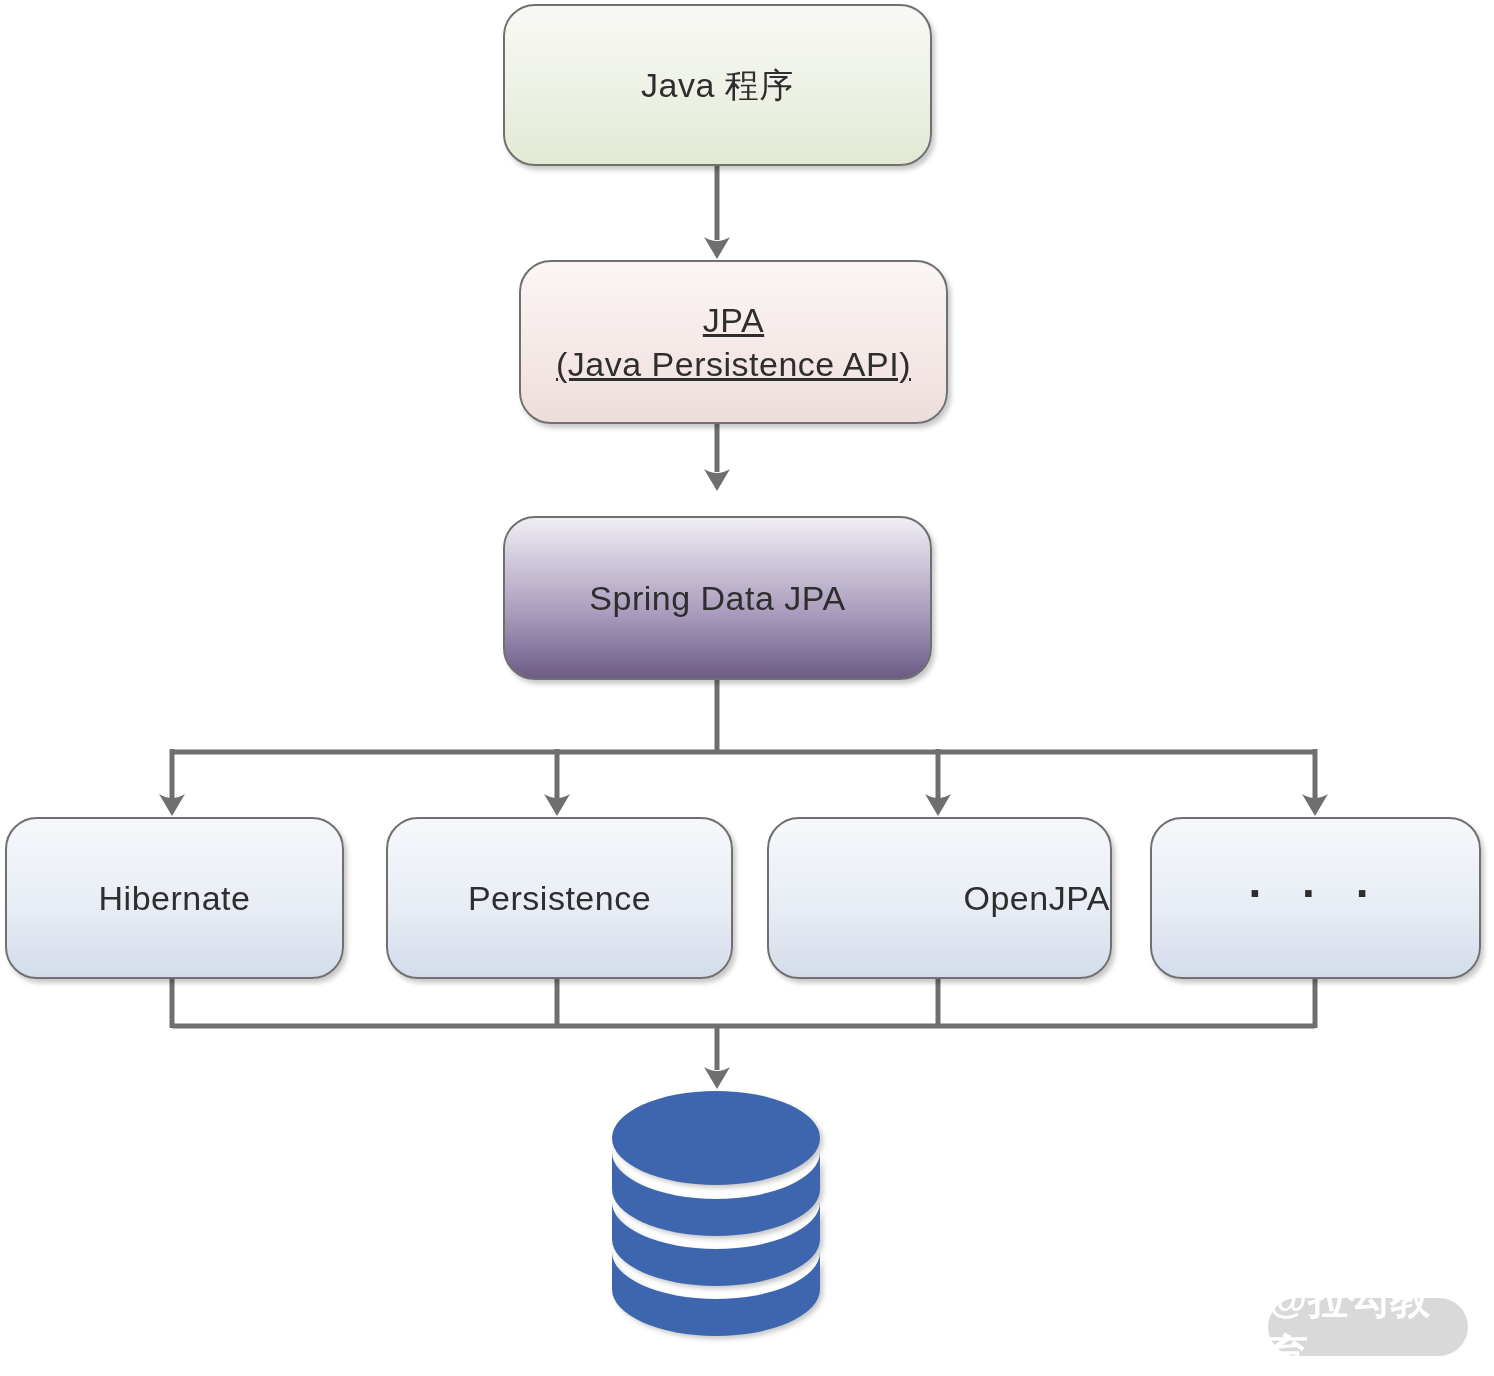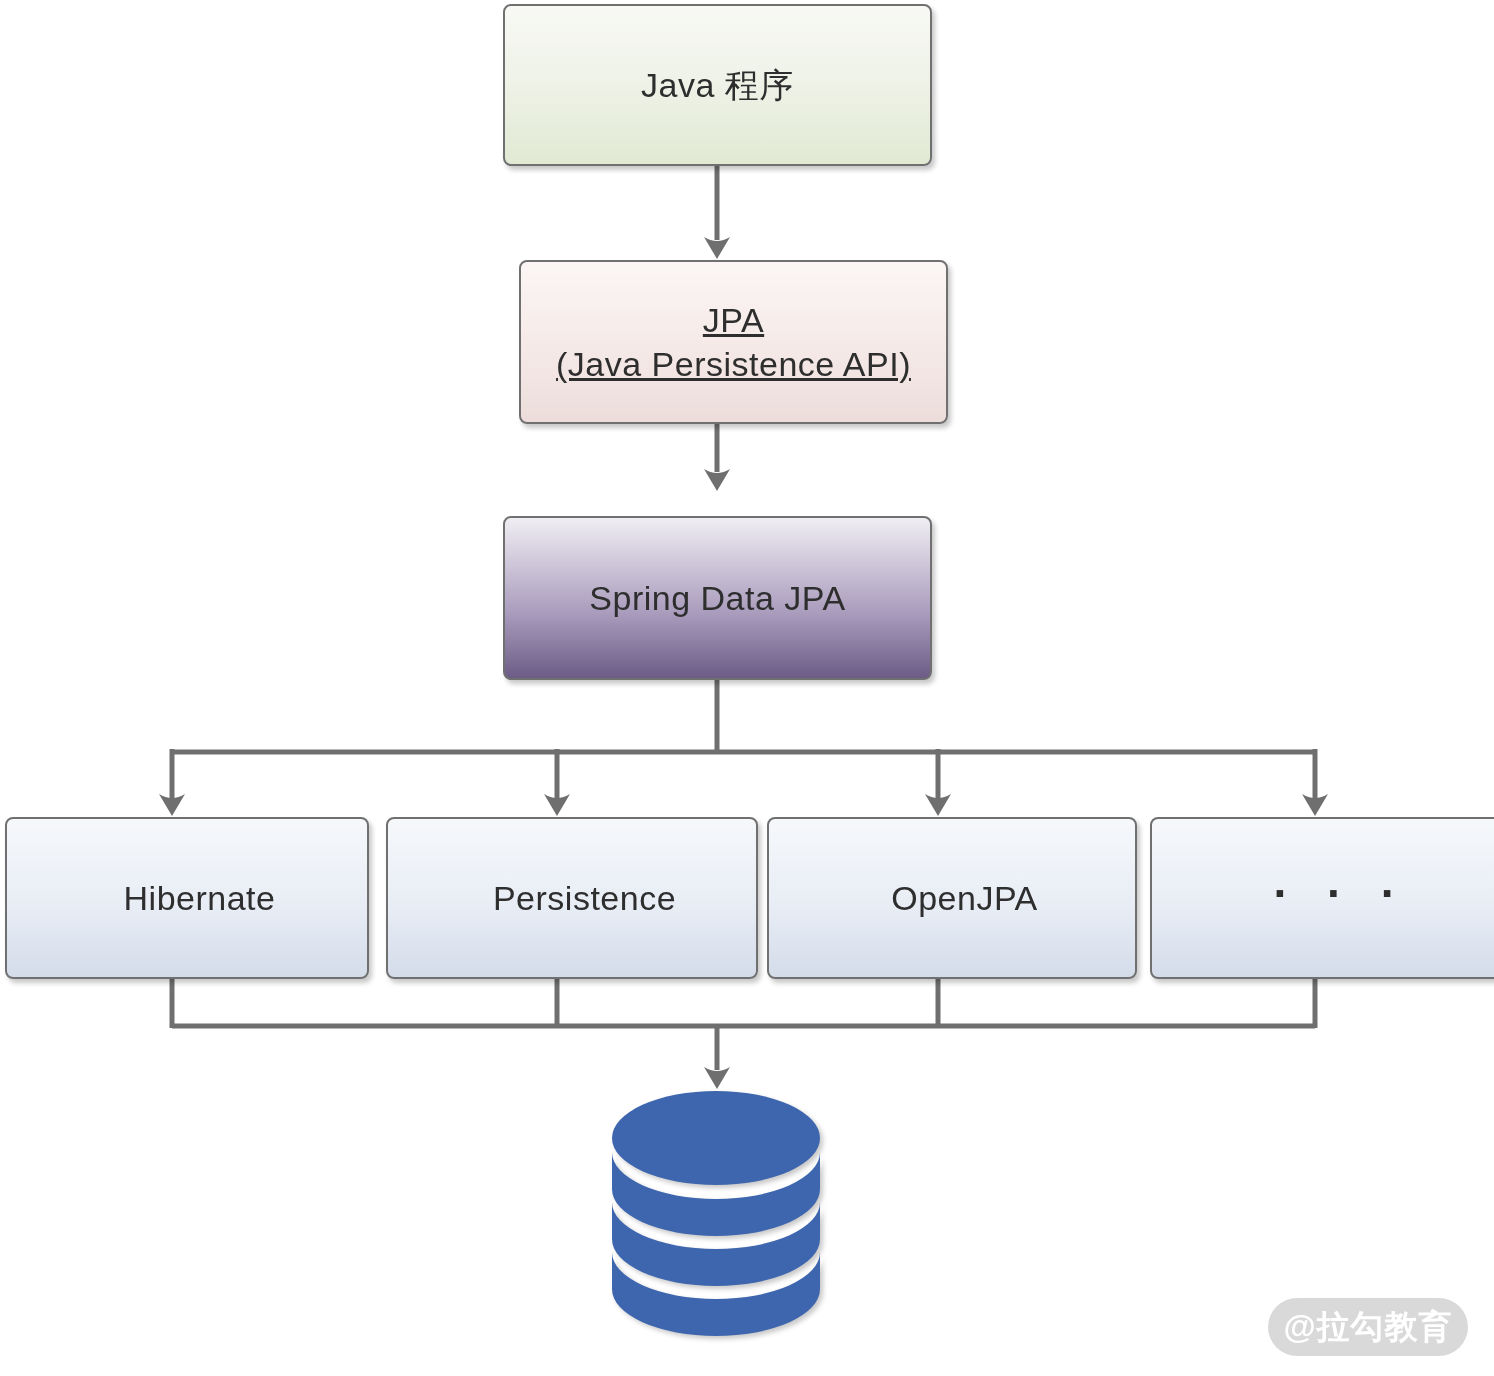--- a/index.html
+++ b/index.html
@@ -19,21 +19,21 @@
     position: absolute;
     left: 0; top: 0;
     width: 1494px;
     height: 1376px;
     z-index: 1;
   }
   .node {
     position: absolute;
     z-index: 2;
     border: 2.5px solid #707070;
-    border-radius: 8px;
+    border-radius: 32px;
     box-shadow: 3px 4px 5px rgba(0,0,0,0.22);
     display: flex;
     flex-direction: column;
     align-items: center;
     justify-content: center;
     text-align: center;
     color: #2e2e2e;
     font-size: 34px;
     letter-spacing: 0.5px;
   }
@@ -48,25 +48,24 @@
     text-decoration: underline;
   }
   .node-spring {
     left: 503px; top: 492px; width: 425px; height: 160px;
     background: linear-gradient(to bottom, #F0EEF3 0%, #A99BBC 60%, #6C5C86 100%);
     margin-top: 24px;
   }
   .node-impl {
     top: 817px; height: 158px;
     background: linear-gradient(to bottom, #F6F8FB 0%, #E8EDF5 55%, #D4DCEA 100%);
-    padding-left: 25px;
   }
   .node-hibernate   { left: 5px;    width: 335px; }
   .node-eclipselink { left: 386px;  width: 343px; }
-  .node-openjpa     { left: 767px;  width: 341px; }
+  .node-openjpa     { left: 767px;  width: 341px; align-items: flex-end; }
   .node-others      { left: 1150px; width: 327px; }
   .node-others .label {
     font-size: 46px;
     font-weight: bold;
     letter-spacing: 14px;
     transform: translateY(-16px);
   }
   .db-icon {
     position: absolute;
     left: 609px; top: 1090px;
@@ -74,21 +73,21 @@
     z-index: 2;
     filter: drop-shadow(3px 3px 2.5px rgba(0,0,0,0.22));
   }
   .watermark {
     position: absolute;
     left: 1268px; top: 1298px;
     width: 200px; height: 58px;
     border-radius: 29px;
     background: rgba(185,185,185,0.55);
     color: #ffffff;
-    font-size: 33px;
+    font-size: 40px;
     font-weight: 600;
     display: flex;
     align-items: center;
     justify-content: center;
     z-index: 3;
     letter-spacing: 1px;
   }
 </style>
 </head>
 <body>

